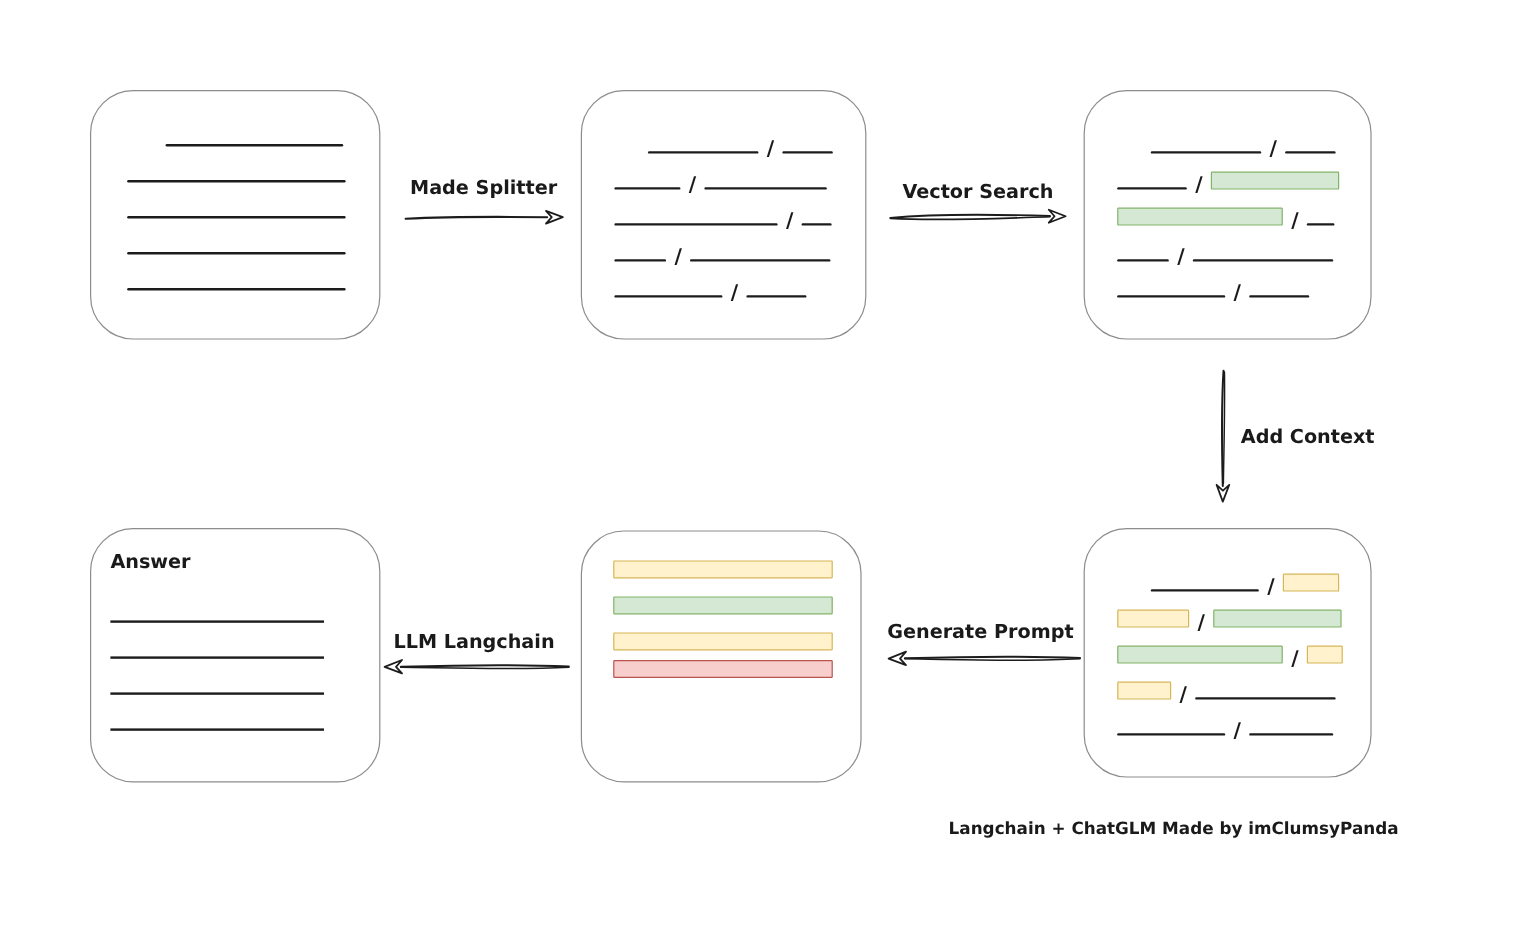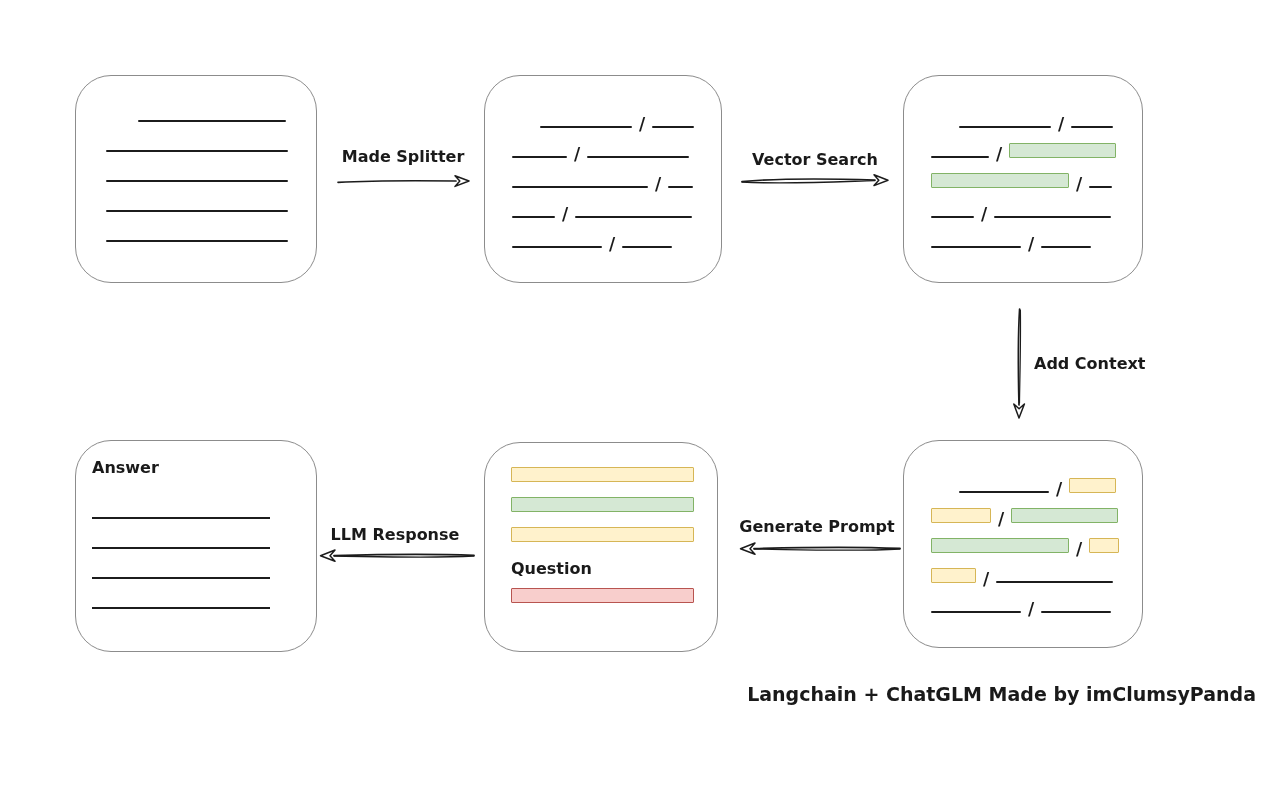--- a/index.html
+++ b/index.html
@@ -33,22 +33,22 @@
   .bar-yellow{background:var(--yellow-fill,#fff2cc);border-color:var(--yellow-border,#d6b656);}
   .bar-green {background:var(--green-fill,#d5e8d4);border-color:var(--green-border,#82b366);}
   .bar-red   {background:var(--red-fill,#f8cecc);border-color:var(--red-border,#b85450);}
 
   .answer-lines{margin-top:38px;display:flex;flex-direction:column;gap:28px;}
   .answer-line{width:178px;height:2px;background:var(--line-color,#1c1c1c);}
 
   .arrow-label{position:absolute;font-size:16px;font-weight:600;white-space:nowrap;}
   .tac{text-align:center;}
   .arrow-svg{position:absolute;overflow:visible;}
-  .caption{position:absolute;left:700px;top:683px;width:556px;text-align:right;
-           font-size:19px;font-weight:600;white-space:nowrap;}
+  .caption{position:absolute;left:700px;top:683px;width:556px;text-align:center;
+           font-size:14px;font-weight:600;white-space:nowrap;}
 </style>
 </head>
 <body>
 
 <div class="canvas">
 
   <div class="panel p-doc">
     <div class="rows pad-doc">
         <div class="row" style="margin-left: 32px;">
           <div class="hline" style="width: 148px;"></div>
@@ -157,21 +157,20 @@
         </div>
       </div>
   </div>
 
   <div class="panel p-prompt">
     <div class="bars k-bars">
         <div class="bar bar-yellow"></div>
         <div class="bar bar-green"></div>
         <div class="bar bar-yellow"></div>
       </div>
-    <div class="panel-label q-label">Question</div>
     <div class="bars q-bars">
         <div class="bar bar-red"></div>
       </div>
   </div>
 
   <div class="panel p-answer">
     <div class="panel-label">Answer</div>
     <div class="answer-lines">
         <div class="answer-line"></div>
         <div class="answer-line"></div>
@@ -200,21 +199,21 @@
     <path d="M6.8,96 L12,110 L17.4,96 L12.1,100.8 Z" fill="#ffffff" stroke="#1c1c1c" stroke-width="1.5" stroke-linejoin="round"></path>
   </svg>
 
   <div class="arrow-label tac" style="left:727px;top:517px;width:180px;">Generate Prompt</div>
   <svg class="arrow-svg" style="left:737px;top:537px;" width="165" height="22" viewBox="0 0 165 22">
     <path d="M163,11.4 C120,9.6 60,10.4 17,11.6" fill="none" stroke="#1c1c1c" stroke-width="1.7" stroke-linecap="round"></path>
     <path d="M163,12 C115,14.8 55,12.4 17,12" fill="none" stroke="#1c1c1c" stroke-width="1.3" stroke-linecap="round"></path>
     <path d="M18,6 L3.5,11.8 L18,17.2 L13,11.8 Z" fill="#ffffff" stroke="#1c1c1c" stroke-width="1.5" stroke-linejoin="round"></path>
   </svg>
 
-  <div class="arrow-label tac" style="left:310px;top:525px;width:170px;">LLM Response</div>
+  <div class="arrow-label tac" style="left:310px;top:525px;width:170px;">LLM Langchain</div>
   <svg class="arrow-svg" style="left:318px;top:544px;" width="158" height="22" viewBox="0 0 158 22">
     <path d="M156,11.4 C115,9.6 58,10.4 16,11.6" fill="none" stroke="#1c1c1c" stroke-width="1.7" stroke-linecap="round"></path>
     <path d="M156,12 C110,14.6 52,12.4 16,12" fill="none" stroke="#1c1c1c" stroke-width="1.3" stroke-linecap="round"></path>
     <path d="M17,6 L2.5,11.8 L17,17.2 L12,11.8 Z" fill="#ffffff" stroke="#1c1c1c" stroke-width="1.5" stroke-linejoin="round"></path>
   </svg>
 
   <div class="caption">Langchain + ChatGLM Made by imClumsyPanda</div>
 </div>
 
 </body></html>

